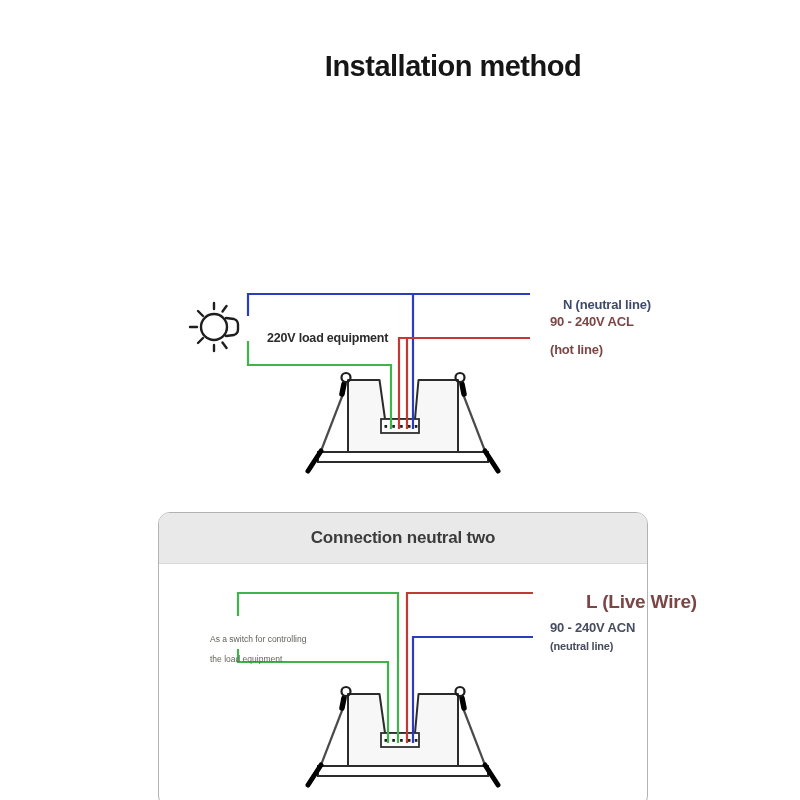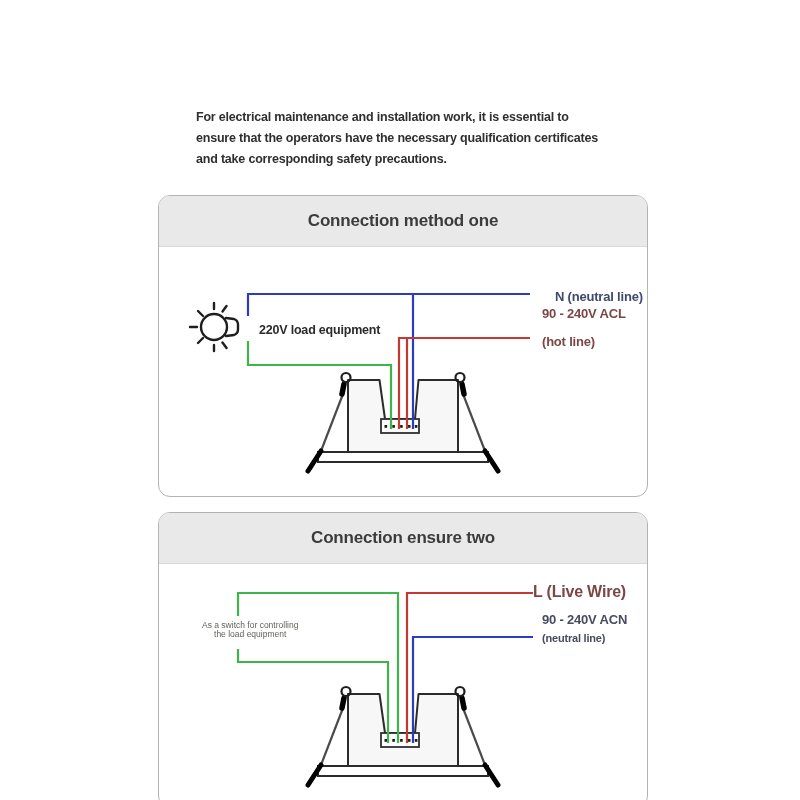--- a/index.html
+++ b/index.html
@@ -21,51 +21,44 @@
   .panel-one{top:195px;height:302px;}
   .panel-two{top:512px;height:296px;border-bottom-left-radius:12px;}
   .panel-header{height:50px;display:flex;align-items:center;justify-content:center;
     background:var(--panel-header-bg,#e9e9e9);
     border-radius:10px 10px 0 0;border-bottom:1px solid #d9d9d9;}
   .panel-title{font-size:17px;font-weight:600;color:#3c3c3c;letter-spacing:-.2px;}
 
   .diagram-svg{position:absolute;left:0;top:0;width:800px;height:800px;
     pointer-events:none;}
 
-  .lbl{position:absolute;margin:4px;font-weight:600;white-space:nowrap;
+  .lbl{position:absolute;margin:12px;font-weight:600;white-space:nowrap;
     letter-spacing:-.2px;padding-left:11px;}
   .lbl-load{left:244px;top:319px;font-size:12.5px;color:#2b2b2b;}
   .lbl-neutral-one{left:540px;top:285px;font-size:13px;color:var(--label-neutral,#3e4a6d);}
   .lbl-voltage-one{left:527px;top:302px;font-size:13px;color:var(--label-live,#7c4646);}
   .lbl-wiretype-one{left:527px;top:330px;font-size:13px;color:var(--label-live,#7c4646);}
   .lbl-switch-note{left:187px;top:617px;font-size:8.5px;font-weight:400;
-    color:#63635a;line-height:9px;white-space:pre-line;letter-spacing:0;text-align:center;}
-  .lbl-live-two{left:518px;top:579px;font-size:16px;color:var(--label-live,#7c4646);}
+    color:#63635a;line-height:20px;white-space:pre-line;letter-spacing:0;}
+  .lbl-live-two{left:563px;top:579px;font-size:19px;color:var(--label-live,#7c4646);}
   .lbl-voltage-two{left:527px;top:608px;font-size:13px;color:var(--label-slate,#474c5e);}
   .lbl-wiretype-two{left:527px;top:628px;font-size:11px;color:var(--label-slate,#474c5e);}
 </style>
 </head>
 <body>
 
 <div class="page">
 
+  <h1 class="page-title">Installation method</h1>
 
-  <p class="intro">For electrical maintenance and installation work, it is essential to
-ensure that the operators have the necessary qualification certificates
-and take corresponding safety precautions.</p>
 
-  <section class="panel panel-one">
-    <header class="panel-header">
-      <span class="panel-title">Connection method one</span>
-    </header>
-  </section>
 
   <section class="panel panel-two">
     <header class="panel-header">
-      <span class="panel-title">Connection ensure two</span>
+      <span class="panel-title">Connection neutral two</span>
     </header>
   </section>
 
   <svg class="diagram-svg" viewBox="0 0 800 800">
     <defs>
       <g id="fixture">
 
         <path d="M343,394 L321,451" stroke="#4a4a4a" stroke-width="2.2" fill="none"></path>
         <path d="M463,394 L485,451" stroke="#4a4a4a" stroke-width="2.2" fill="none"></path>
 

